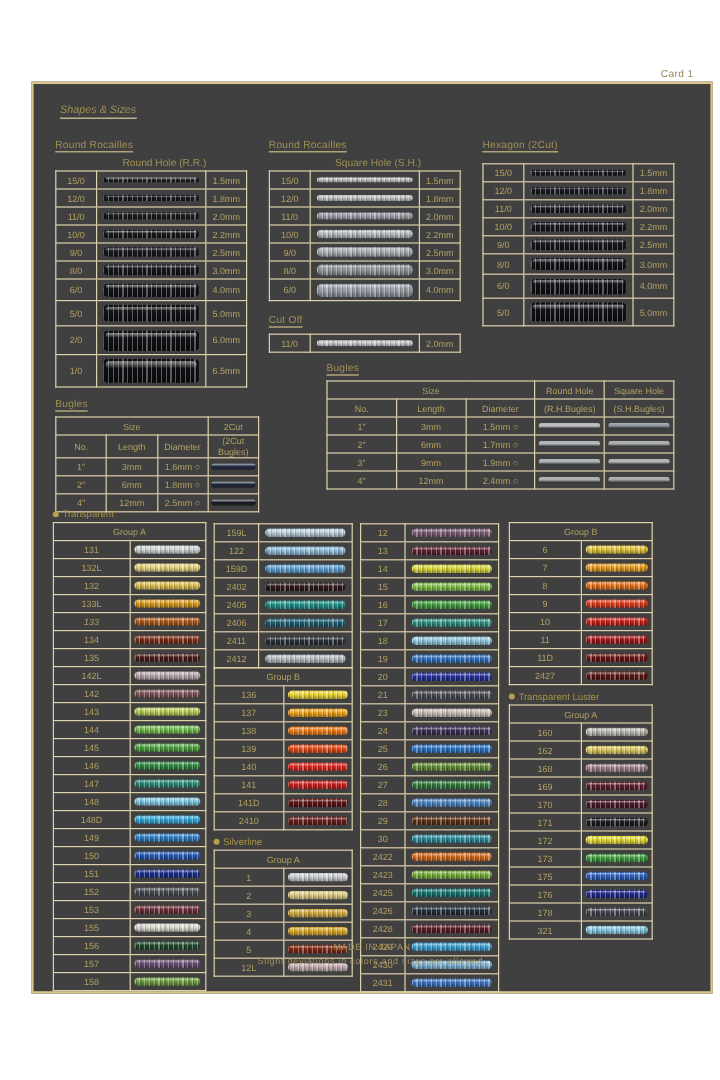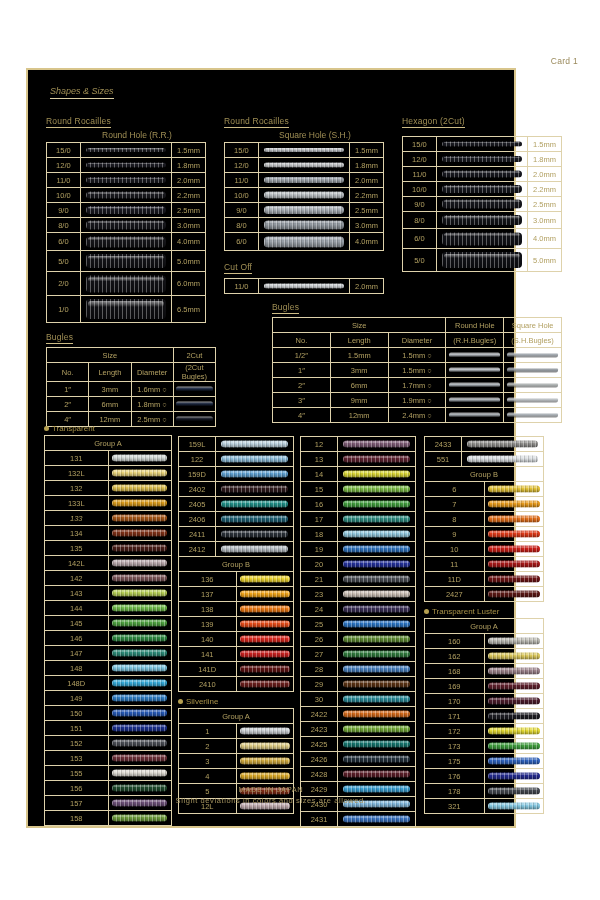--- a/index.html
+++ b/index.html
@@ -10,23 +10,23 @@
     color:#b09a57;
     overflow:hidden;
     position:relative;
   }
   .card-label{
     position:absolute; top:56px; right:22px;
     font-size:8.5px; color:#9a8a5c; letter-spacing:.3px;
   }
   .frame{
     position:absolute; left:26px; top:68px;
-    width:490px; height:760px;
+    width:568px; height:760px;
     border:2px solid #d8c58c;
-    background:#000000;
+    background:#404040;
     box-sizing:border-box;
   }
   .frame-inner{position:absolute;inset:4px;}
   .title-shapes{
     position:absolute; left:18px; top:12px;
     font-style:italic; font-size:9px; color:#a08f55;
     border-bottom:1px solid #ddd0a4; padding-bottom:2px;
   }
   .sec-head{
     font-size:8.5px; color:#a08f55;
@@ -425,35 +425,20 @@
         <tr>
           <th class="nocol">No.</th>
           <th style="width:38px">Length</th>
           <th style="width:42px">Diameter</th>
           <th>(R.H.Bugles)</th>
           <th>(S.H.Bugles)</th>
         </tr>
       </thead>
       <tbody>
             <tr>
-              <td>1/2″</td>
-              <td>1.5mm</td>
-              <td>1.5mm ○</td>
-              <td>
-                <div class="bugle">
-                  <i style="background: linear-gradient(rgba(255, 255, 255, 0.6), rgb(185, 190, 196) 45%, rgba(0, 0, 0, 0.45));"></i>
-                </div>
-              </td>
-              <td>
-                <div class="bugle">
-                  <i style="background: linear-gradient(rgba(255, 255, 255, 0.6), rgb(154, 161, 168) 45%, rgba(0, 0, 0, 0.45));"></i>
-                </div>
-              </td>
-            </tr>
-            <tr>
               <td>1″</td>
               <td>3mm</td>
               <td>1.5mm ○</td>
               <td>
                 <div class="bugle">
                   <i style="background: linear-gradient(rgba(255, 255, 255, 0.6), rgb(192, 197, 203) 45%, rgba(0, 0, 0, 0.45));"></i>
                 </div>
               </td>
               <td>
                 <div class="bugle">
@@ -1138,40 +1123,20 @@
                 <div class="strand">
                   <i style="height: 7px; background: linear-gradient(rgb(58, 114, 192) 0%, rgb(58, 114, 192) 45%, rgba(0, 0, 0, 0.35) 100%) rgb(58, 114, 192);"></i>
                 </div>
               </td>
             </tr>
           </tbody>
         </table>
   </div>
 
   <div class="blk" style="left:392px;top:362px;width:120px;">
-    <table class="t">
-          <tbody>
-            <tr>
-              <td style="width: 36px;">2433</td>
-              <td>
-                <div class="strand">
-                  <i style="height: 7px; background: linear-gradient(rgb(142, 141, 138) 0%, rgb(142, 141, 138) 45%, rgba(0, 0, 0, 0.35) 100%) rgb(142, 141, 138);"></i>
-                </div>
-              </td>
-            </tr>
-            <tr>
-              <td style="width: 36px;">551</td>
-              <td>
-                <div class="strand">
-                  <i style="height: 7px; background: linear-gradient(rgb(217, 221, 224) 0%, rgb(217, 221, 224) 45%, rgba(0, 0, 0, 0.35) 100%) rgb(217, 221, 224);"></i>
-                </div>
-              </td>
-            </tr>
-          </tbody>
-        </table>
     <table class="t" style="margin-top:-1px;">
       <tbody>
             <tr>
               <td colspan="2" class="grp">Group B</td>
             </tr>
           </tbody>
       <tbody>
             <tr>
               <td style="width: 36px;">6</td>
               <td>

